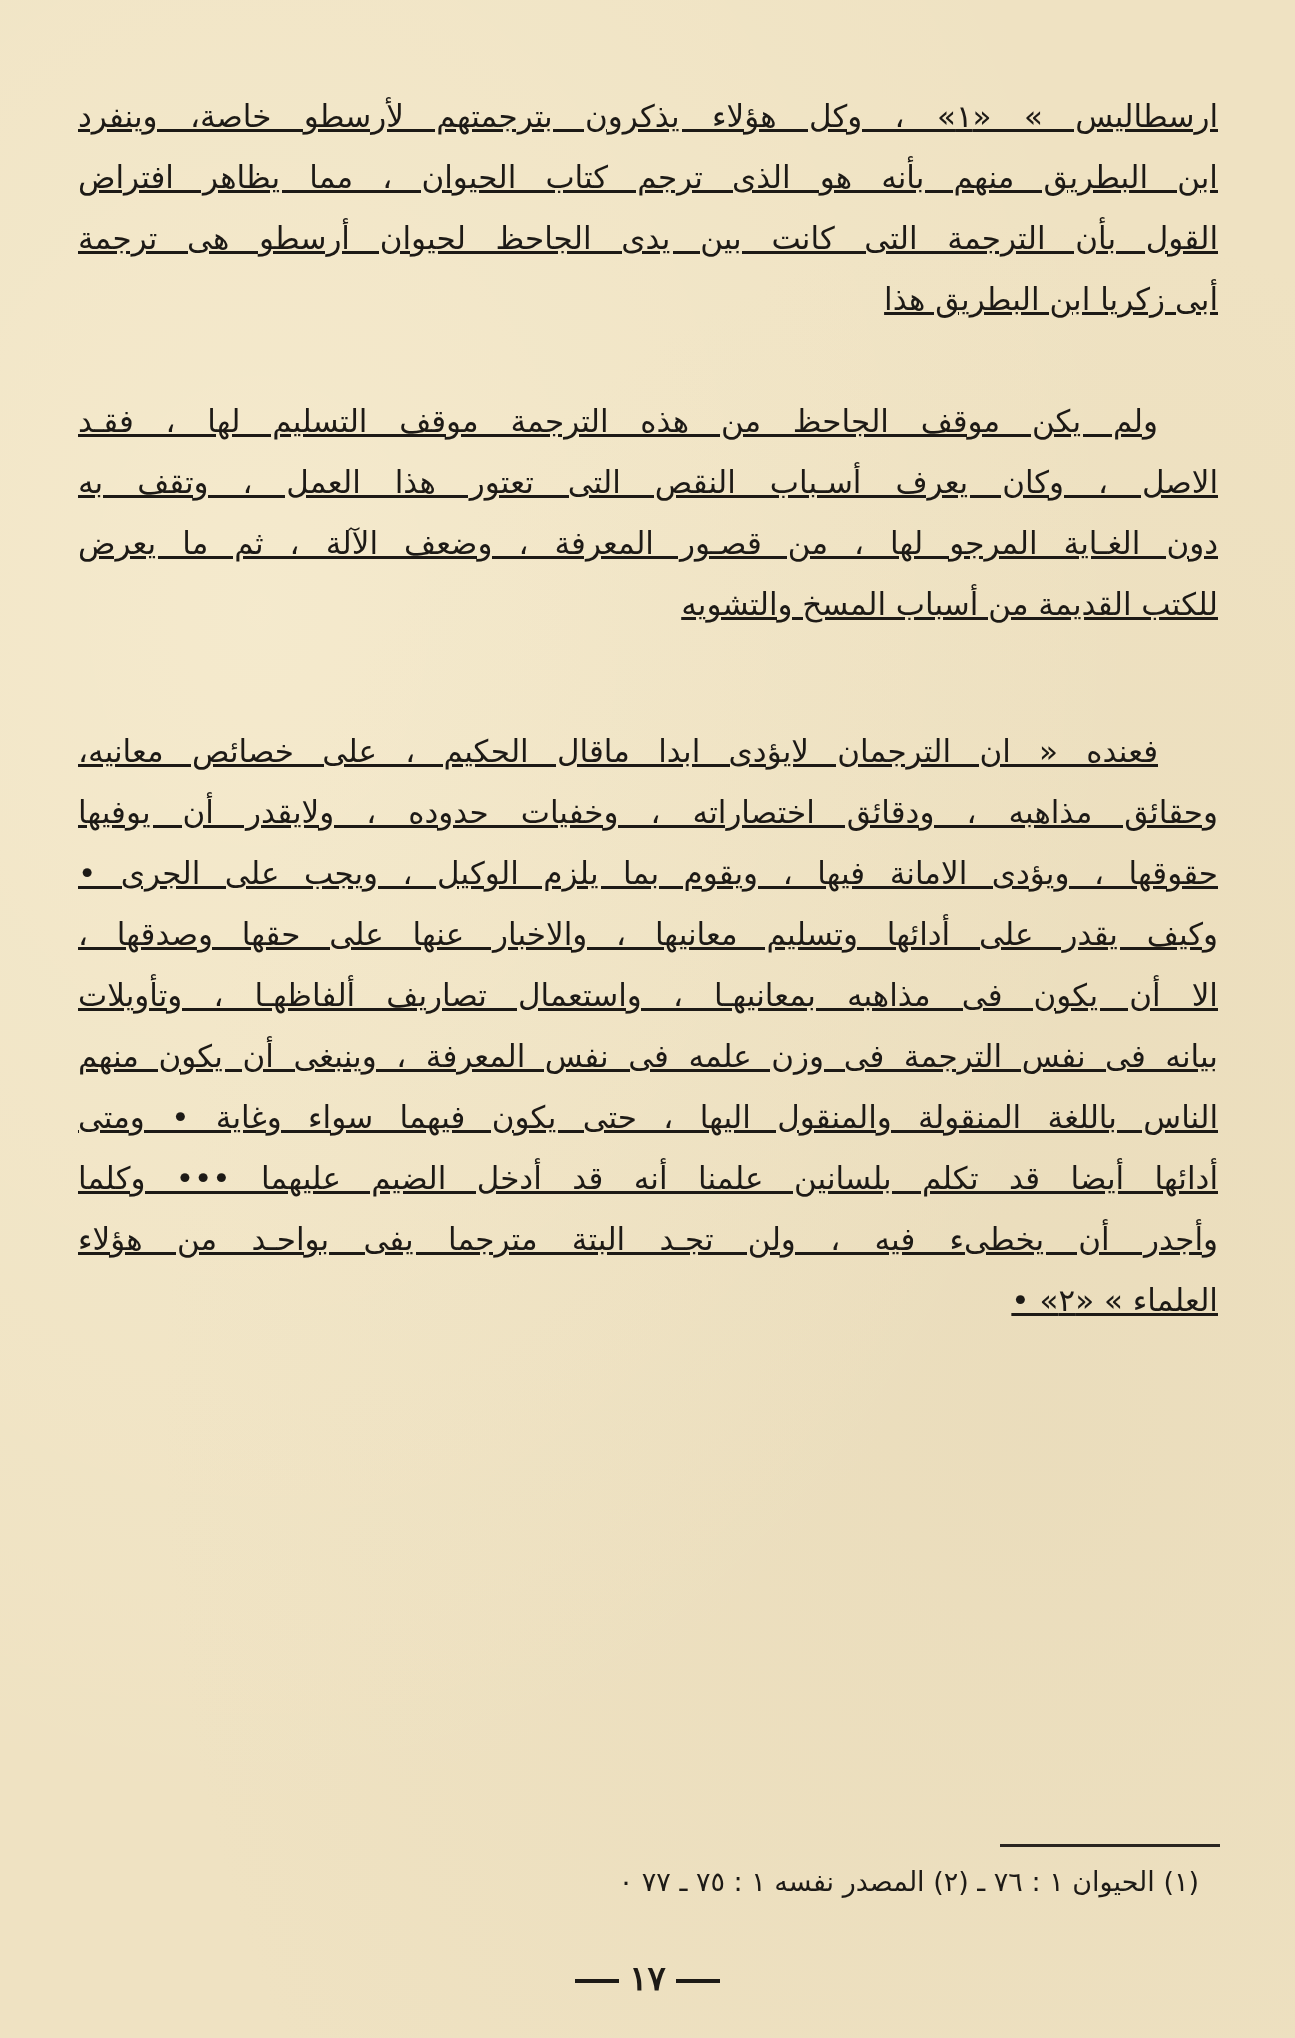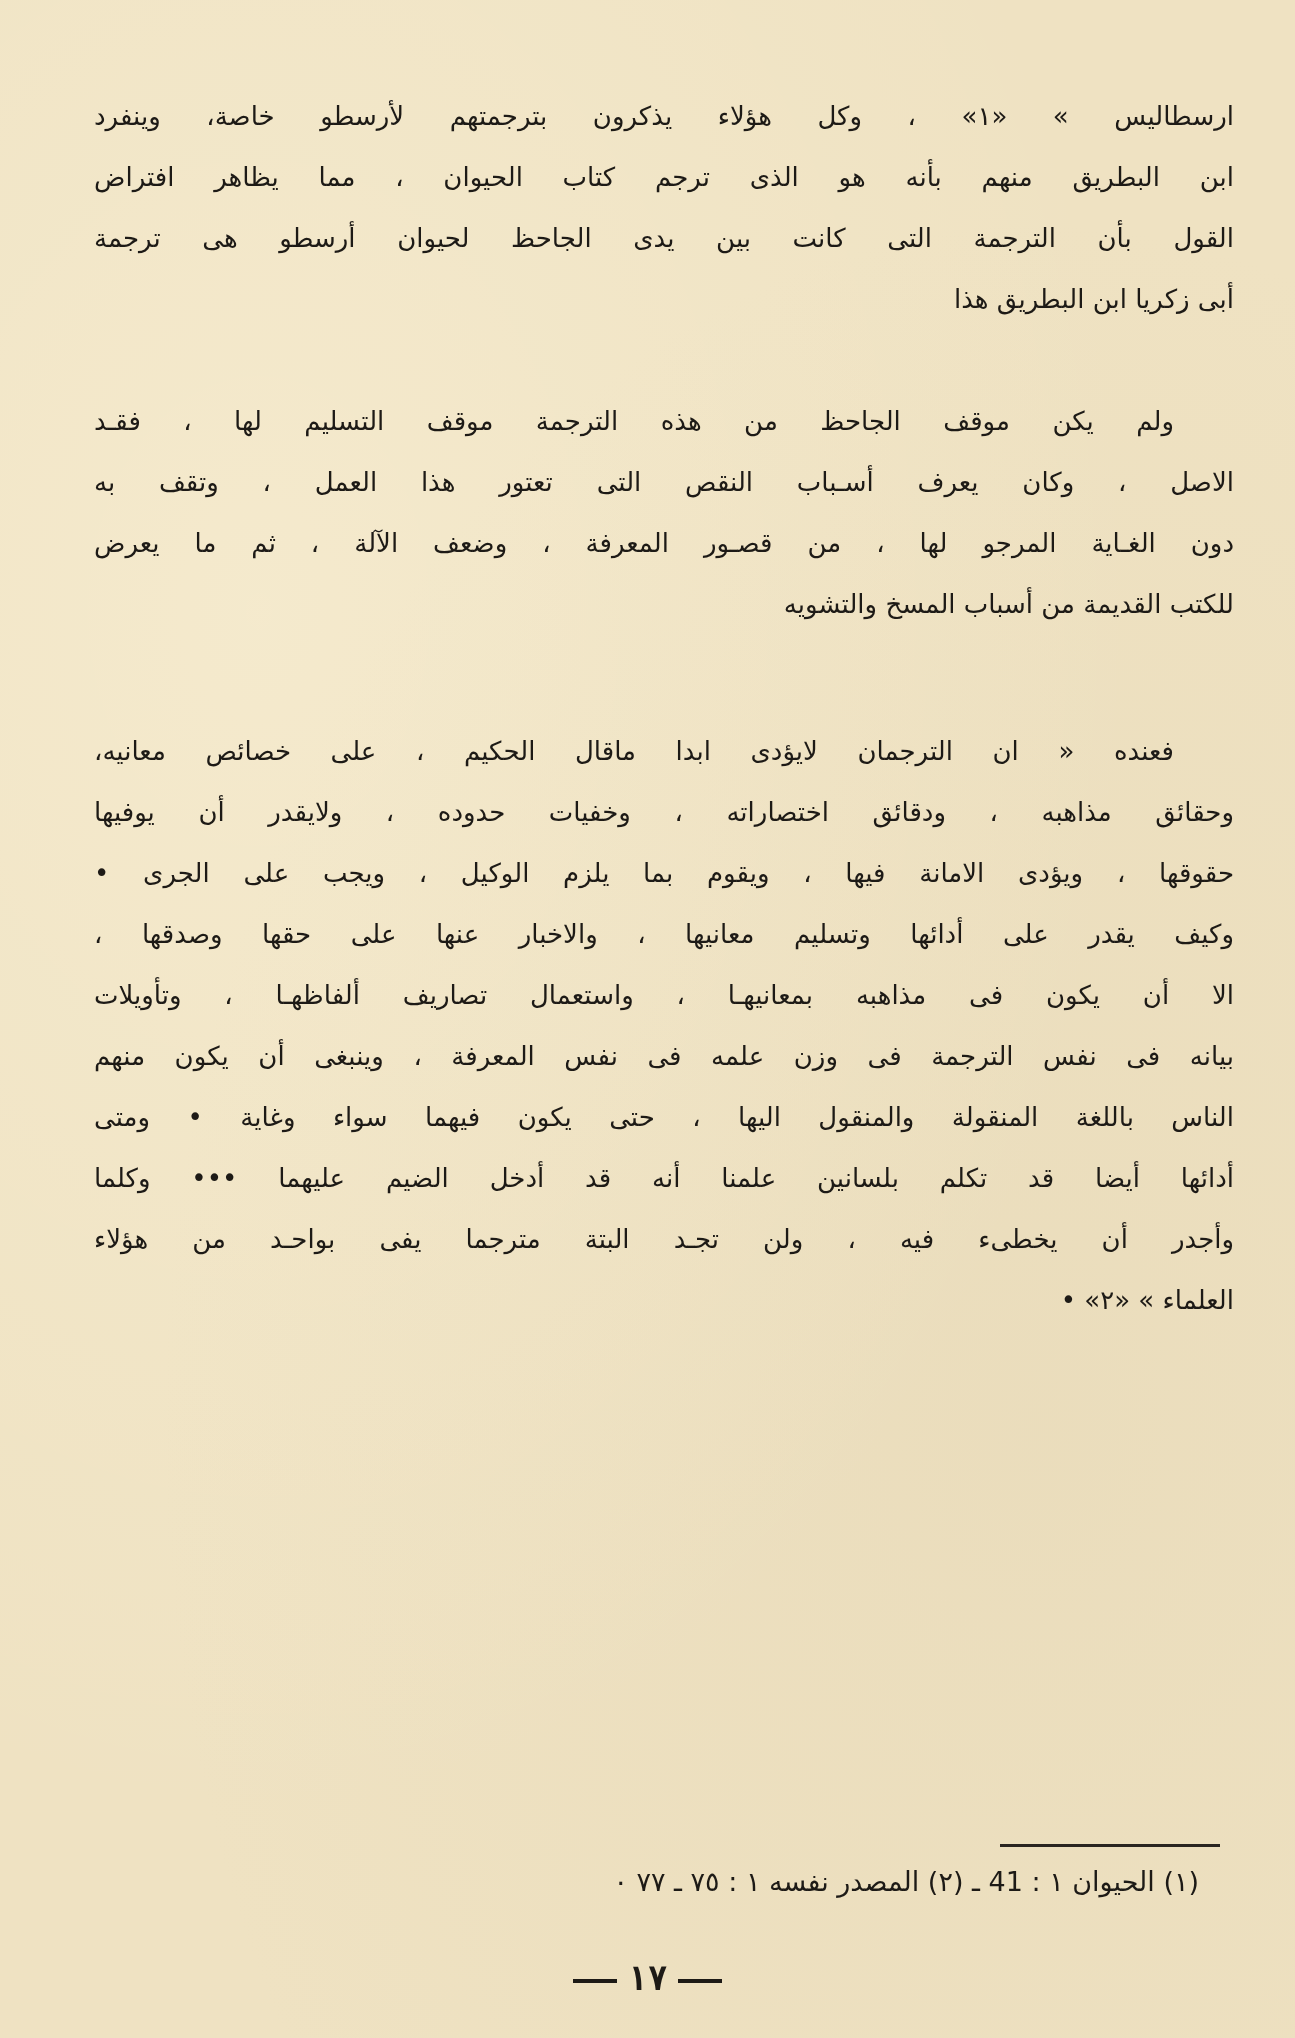--- a/index.html
+++ b/index.html
@@ -18,26 +18,27 @@
       left: 0; top: 0;
       width: 1295px;
       height: 2038px;
       background:
         radial-gradient(ellipse at 20% 30%, rgba(255,248,225,0.35), rgba(0,0,0,0) 60%),
         radial-gradient(ellipse at 80% 70%, rgba(220,205,170,0.25), rgba(0,0,0,0) 60%),
         #efe2c2;
     }
     .text-block {
       position: absolute;
-      left: 94px;
+      left: 78px;
       width: 1140px;
       direction: rtl;
       font-family: "DejaVu Sans", sans-serif;
       color: #1d1a16;
-      font-size: 26px;
+      font-size: 31px;
+      text-decoration: underline;
     }
     .line {
       display: block;
       height: 61px;
       line-height: 61px;
       white-space: nowrap;
       text-align: justify;
       text-align-last: justify;
     }
     .line.last {
@@ -69,21 +70,21 @@
       font-size: 27px;
       color: #1d1a16;
       white-space: nowrap;
     }
     .page-number {
       position: absolute;
       top: 1958px;
       left: 0;
       width: 1295px;
       text-align: center;
-      font-family: Liberation Mono, monospace;
+      font-family: Liberation Sans, sans-serif;
       font-size: 34px;
       font-weight: bold;
       color: #1d1a16;
     }
     .page-number .dash {
       display: inline-block;
       width: 44px;
       height: 4px;
       background: #1d1a16;
       vertical-align: middle;
@@ -117,19 +118,19 @@
     <span class="line">الا أن يكون فى مذاهبه بمعانيهـا ، واستعمال تصاريف ألفاظهـا ، وتأويلات</span>
     <span class="line">بيانه فى نفس الترجمة فى وزن علمه فى نفس المعرفة ، وينبغى أن يكون منهم</span>
     <span class="line">الناس باللغة المنقولة والمنقول اليها ، حتى يكون فيهما سواء وغاية • ومتى</span>
     <span class="line">أدائها أيضا قد تكلم بلسانين علمنا أنه قد أدخل الضيم عليهما ••• وكلما</span>
     <span class="line">وأجدر أن يخطىء فيه ، ولن تجـد البتة مترجما يفى بواحـد من هؤلاء</span>
     <span class="line last">العلماء » «٢» •</span>
   </div>
 
 
   <div class="footnote-rule"></div>
-  <div class="footnote">(١) الحيوان ١ : 41 ـ (٢) المصدر نفسه ١ : ٧٥ ـ ٧٧ ٠</div>
+  <div class="footnote">(١) الحيوان ١ : ٧٦ ـ (٢) المصدر نفسه ١ : ٧٥ ـ ٧٧ ٠</div>
 
   <div class="page-number">
     <span class="dash"></span><span>١٧</span><span class="dash"></span>
   </div>
 
 </div>
 
 </body></html>

